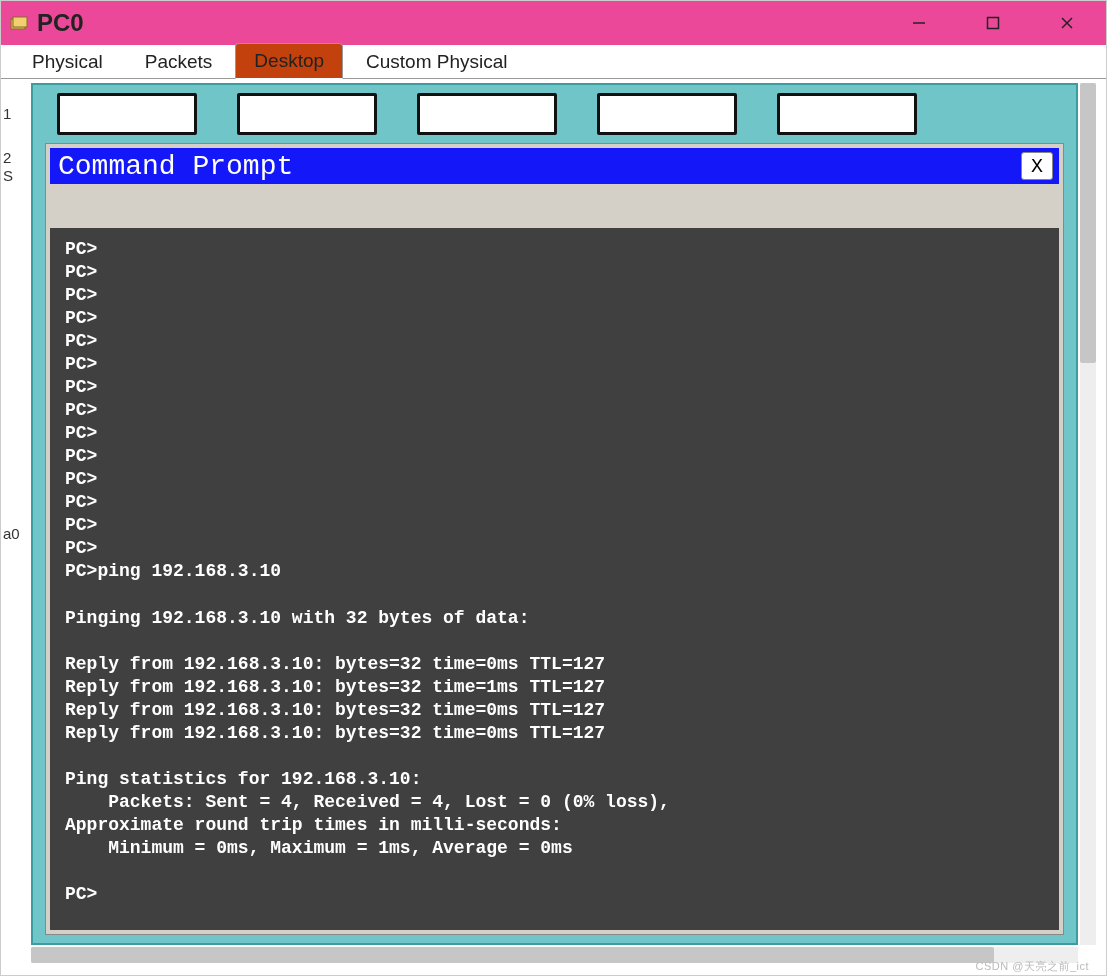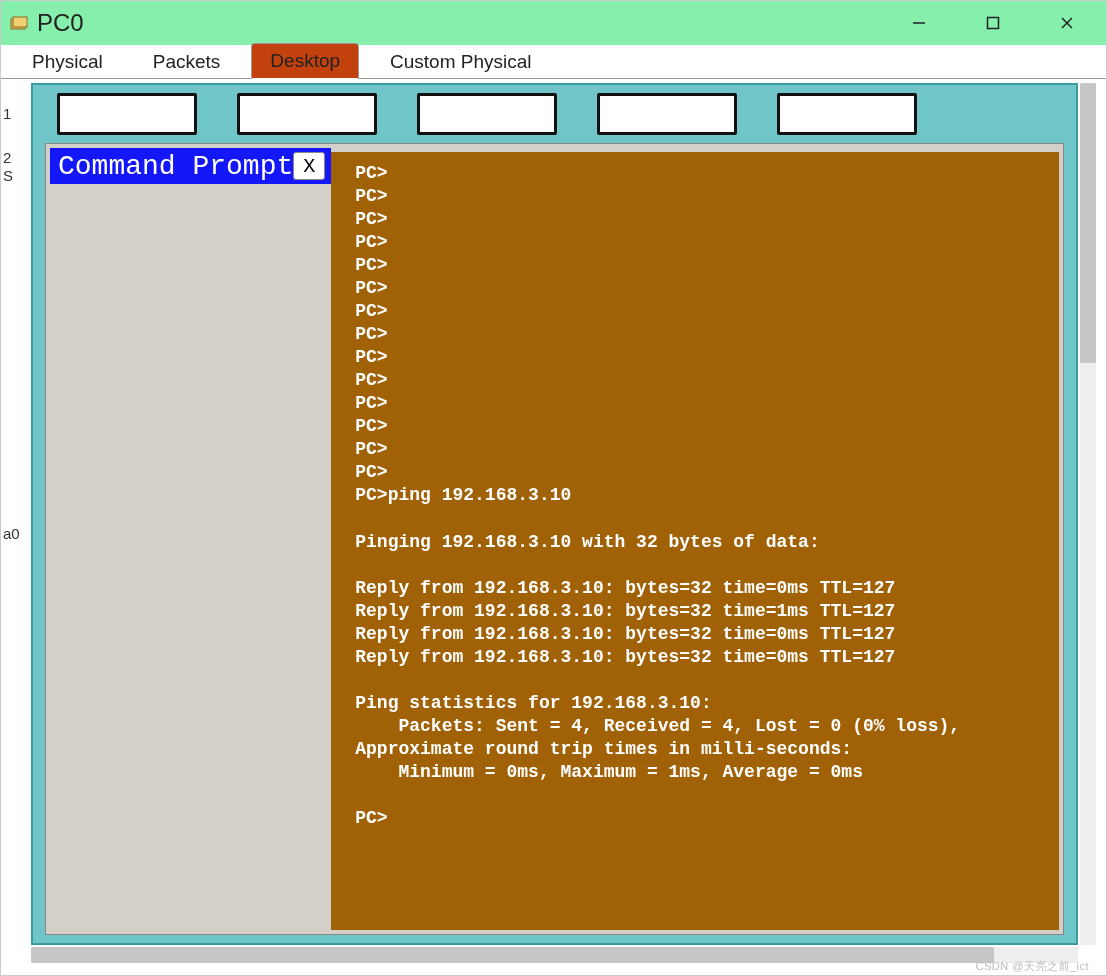--- a/index.html
+++ b/index.html
@@ -18,21 +18,22 @@
     background: #fff;
     border: 1px solid #ccc;
     display: flex;
     flex-direction: column;
   }
   .titlebar {
     height: 44px;
     display: flex;
     align-items: center;
     padding: 12px 8px;
-    background: #86efac;
+    background: #ec4899;
+    font-weight: bold;
   }
   .titlebar .icon {
     width: 20px; height: 20px;
     margin-right: 8px;
     display: inline-block;
     position: relative;
   }
   .titlebar .icon svg { width: 20px; height: 20px; }
   .titlebar .title {
     font-size: 24px;
@@ -50,21 +51,21 @@
     display: flex; align-items: center; justify-content: center;
     color: #222;
   }
   .win-btn svg { width: 14px; height: 14px; stroke: #222; stroke-width: 1.5; fill: none; }
   .tabbar {
     display: flex;
     align-items: flex-end;
     padding: 0 12px;
     border-bottom: 1px solid #999;
     background: #fff;
-    gap: 12px;
+    gap: 4px;
     height: 34px;
   }
   .tab {
     padding: 6px 18px 6px 18px;
     font-size: 19px;
     color: #222;
     border: 1px solid transparent;
     border-bottom: none;
     position: relative;
     top: 1px;
@@ -111,22 +112,23 @@
     border: 3px solid #111;
     border-radius: 2px;
     flex-shrink: 0;
   }
   .cmd-window {
     position: absolute;
     top: 58px; left: 12px; right: 12px; bottom: 8px;
     background: #d4d0c8;
     border: 1px solid #888;
     display: flex;
-    flex-direction: row;
+    flex-direction: column;
     padding: 4px;
+    gap: 40px;
   }
   .cmd-titlebar {
     height: 36px;
     background: #1418f8;
     display: flex;
     align-items: center;
     padding: 0 6px 0 6px;
   }
   .cmd-title {
     color: #fff;
@@ -142,23 +144,23 @@
     border: 1px solid #888;
     border-radius: 3px;
     display: flex; align-items: center; justify-content: center;
     font-family: "Courier New", monospace;
     font-size: 20px;
     color: #000;
     cursor: pointer;
   }
   .cmd-body {
     flex: 1;
-    background: #a16207;
+    background: #404040;
     margin-top: 4px;
-    padding: 10px 24px;
+    padding: 10px 15px;
     overflow: hidden;
   }
   .cmd-body pre {
     margin: 0;
     color: #fff;
     font-family: "Courier New", monospace;
     font-size: 18px;
     line-height: 1.28;
     white-space: pre;
     font-weight: bold;

